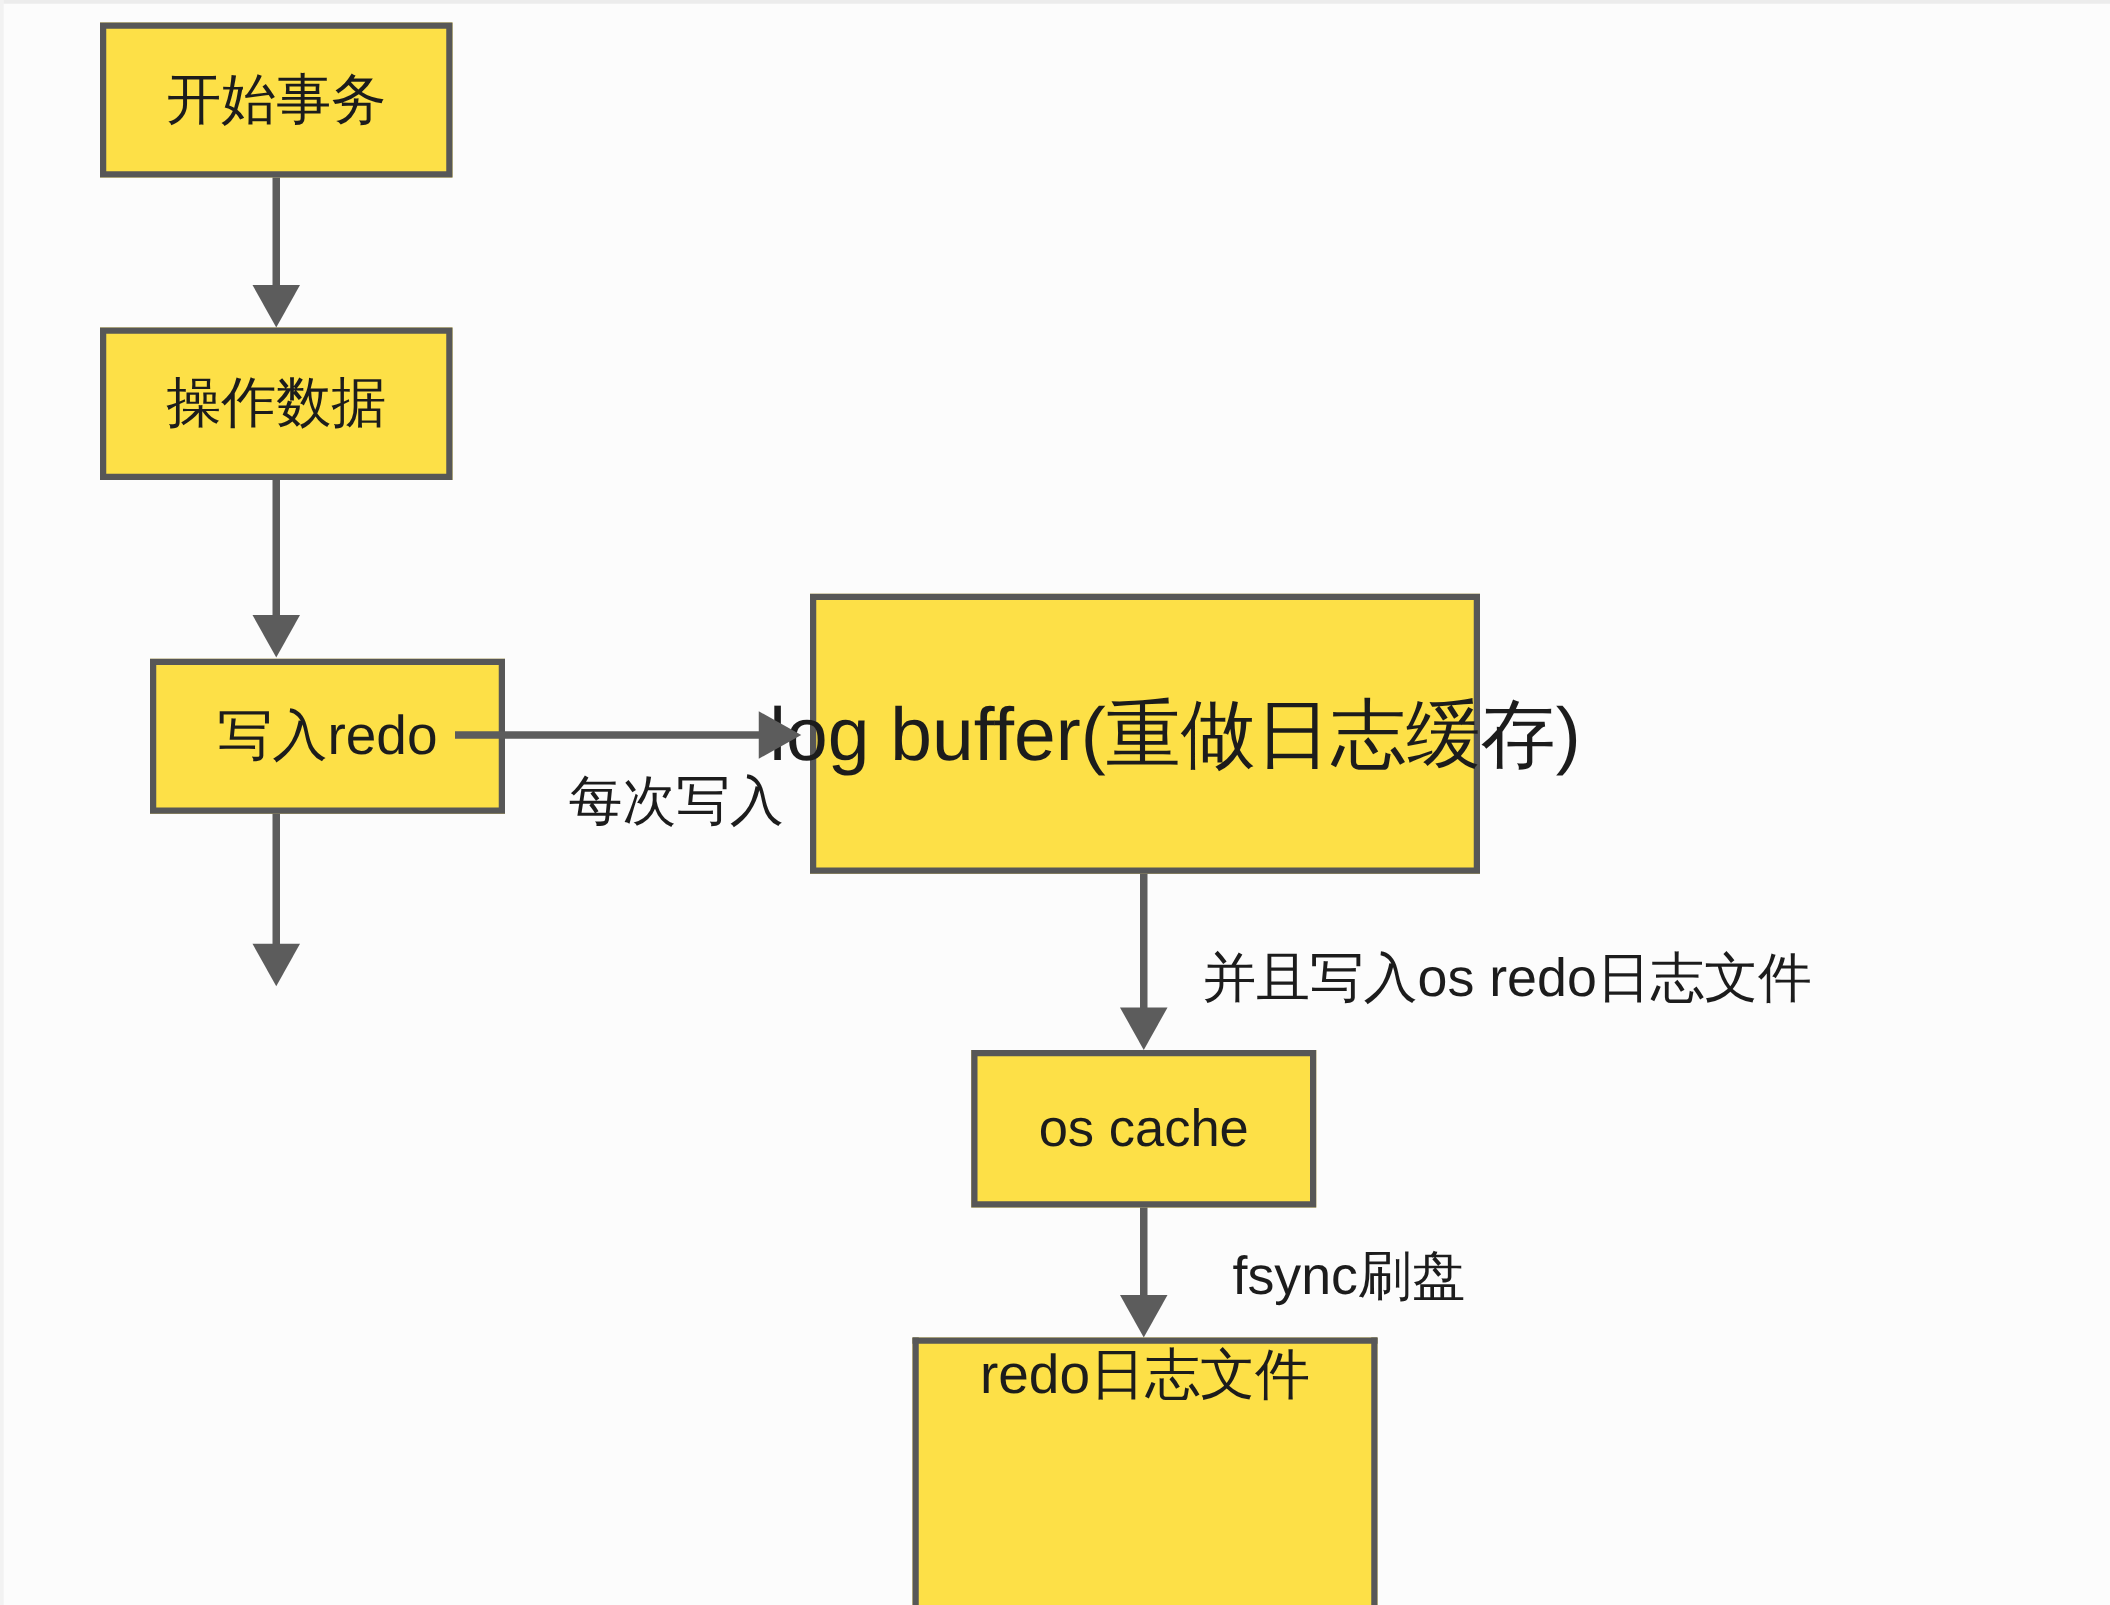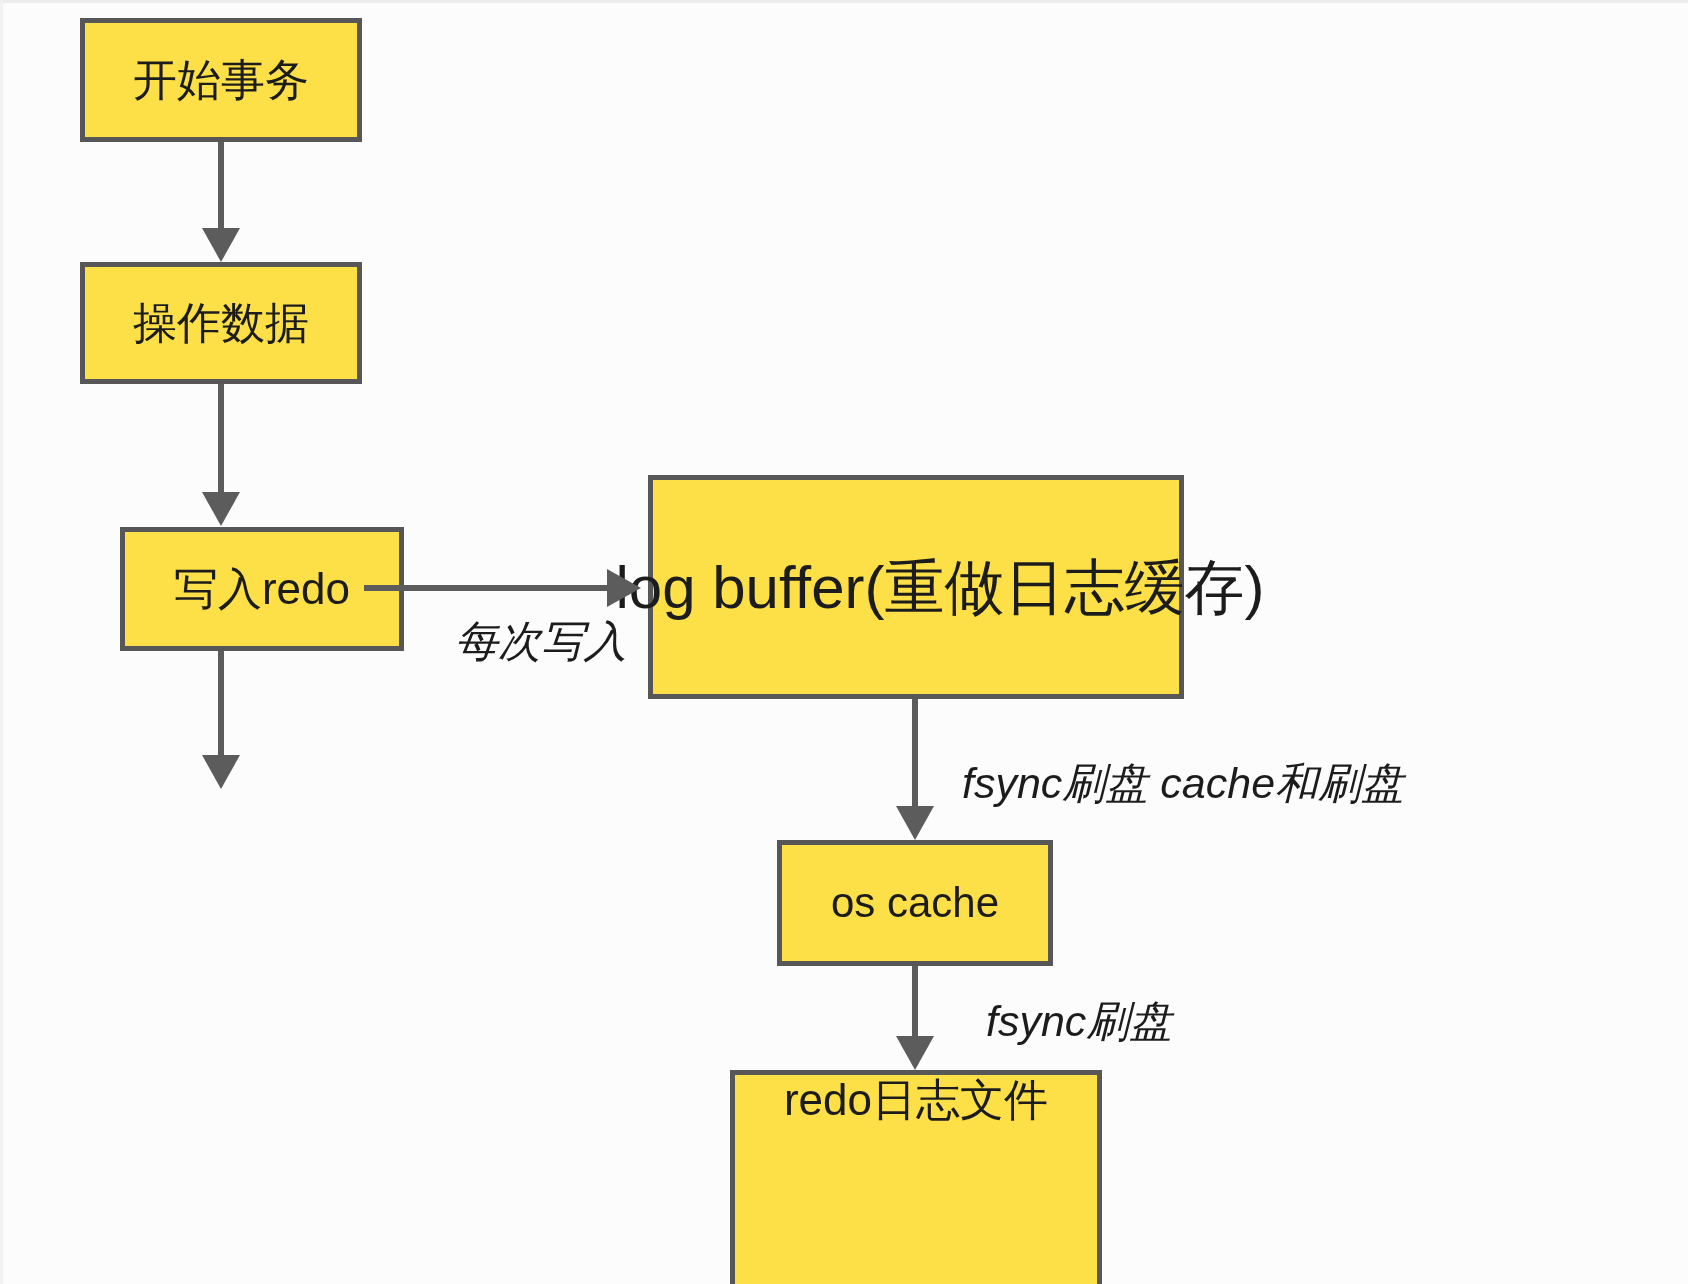--- a/index.html
+++ b/index.html
@@ -78,21 +78,20 @@
     border-top: 19px solid transparent;
     border-bottom: 19px solid transparent;
     border-left: 34px solid #5c5c5c;
   }
 
   .edge-label {
     position: absolute;
     color: #1c1c1c;
     white-space: nowrap;
     line-height: 1;
-    font-style: italic;
   }
   #edge-label-each-write   { left: 455px;  top: 620px;  font-size: 43px; }
   #edge-label-also-write   { left: 962px;  top: 762px;  font-size: 43px; }
   #edge-label-fsync        { left: 986px;  top: 1000px; font-size: 43px; }
 </style>
 </head>
 <body>
 
 <div id="canvas">
 
@@ -132,19 +131,19 @@
 
   <div class="line-h" style="left:364px; top:585px; width:245px;"></div>
   <div class="arrowhead-right" style="left:607px; top:569px;"></div>
   <div class="edge-label" id="edge-label-each-write">每次写入</div>
 
   <div class="line-v" style="left:218px; top:651px;  height:106px;"></div>
   <div class="arrowhead-down" style="left:202px; top:755px;"></div>
 
   <div class="line-v" style="left:912px; top:699px;  height:110px;"></div>
   <div class="arrowhead-down" style="left:896px; top:806px;"></div>
-  <div class="edge-label" id="edge-label-also-write">fsync刷盘 cache和刷盘</div>
+  <div class="edge-label" id="edge-label-also-write">并且写入os redo日志文件</div>
 
   <div class="line-v" style="left:912px; top:966px;  height:74px;"></div>
   <div class="arrowhead-down" style="left:896px; top:1036px;"></div>
   <div class="edge-label" id="edge-label-fsync">fsync刷盘</div>
 
 </div>
 
 </body></html>

